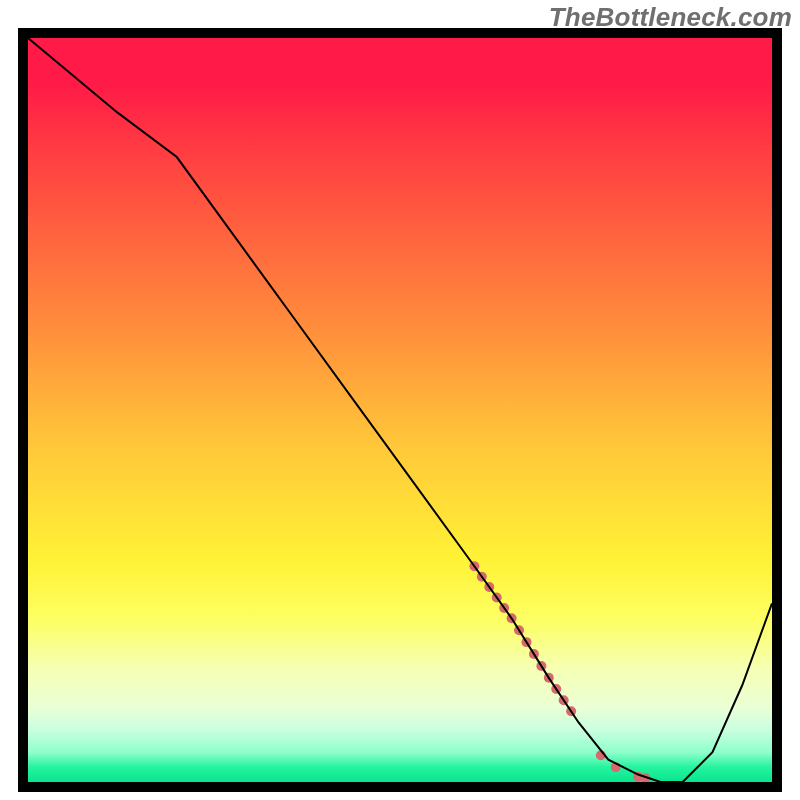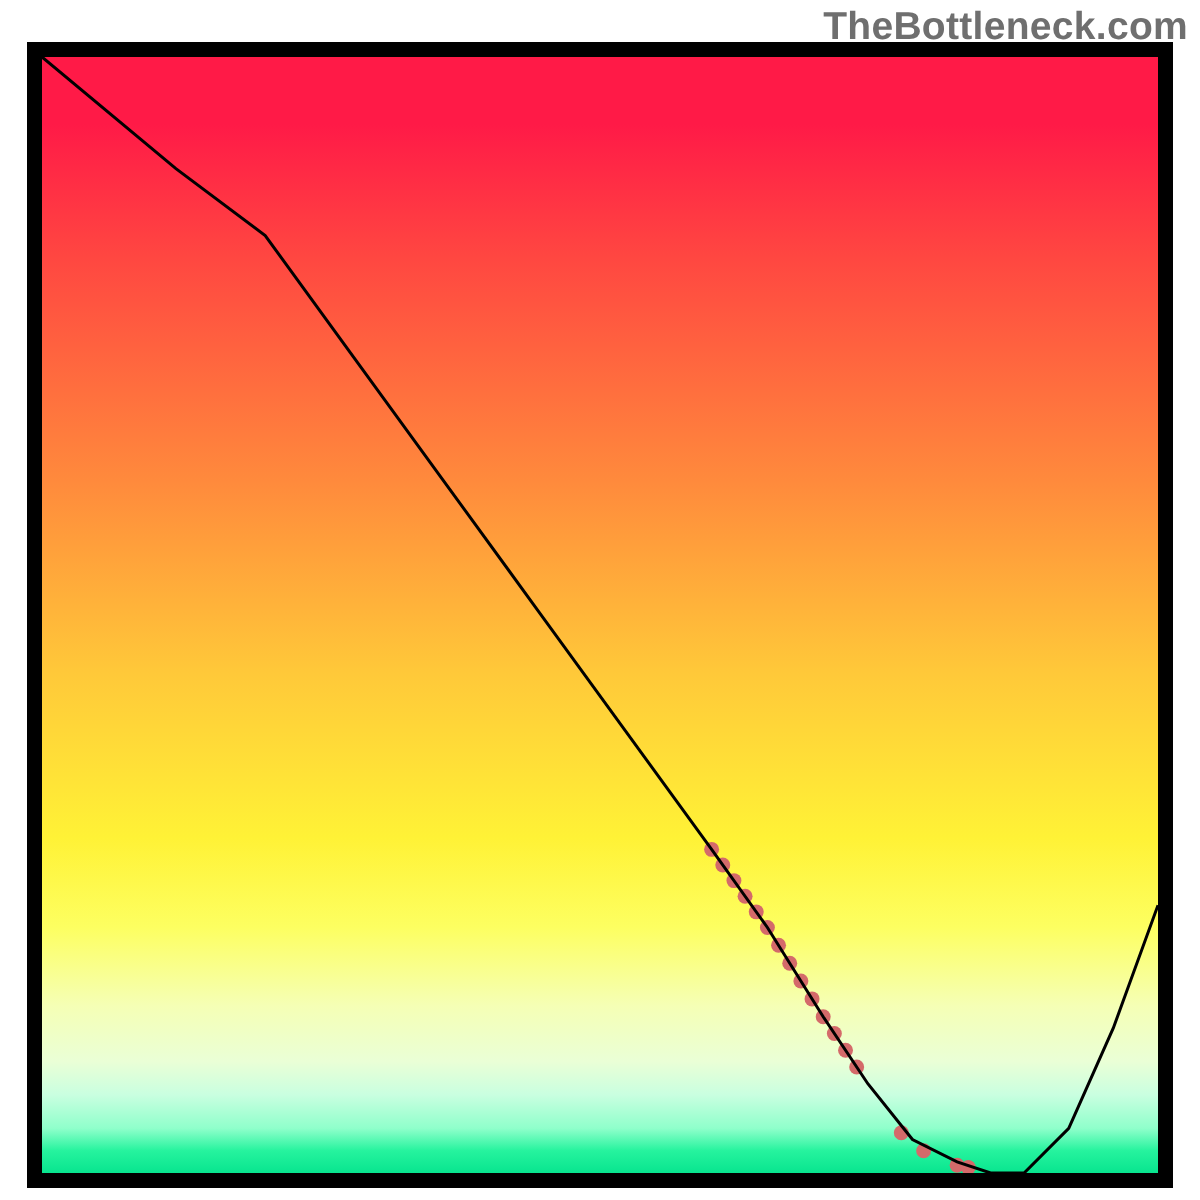--- a/index.html
+++ b/index.html
@@ -8,20 +8,21 @@
     width: 800px;
     height: 800px;
     background: #ffffff;
     font-family: Arial, Helvetica, sans-serif;
     overflow: hidden;
   }
   .frame {
     position: relative;
     width: 800px;
     height: 800px;
+    font-style: italic;
   }
   .watermark {
     position: absolute;
     top: 2px;
     right: 8px;
     font-size: 26px;
     font-weight: bold;
     color: #6f6f6f;
     letter-spacing: 0.2px;
     z-index: 50;

